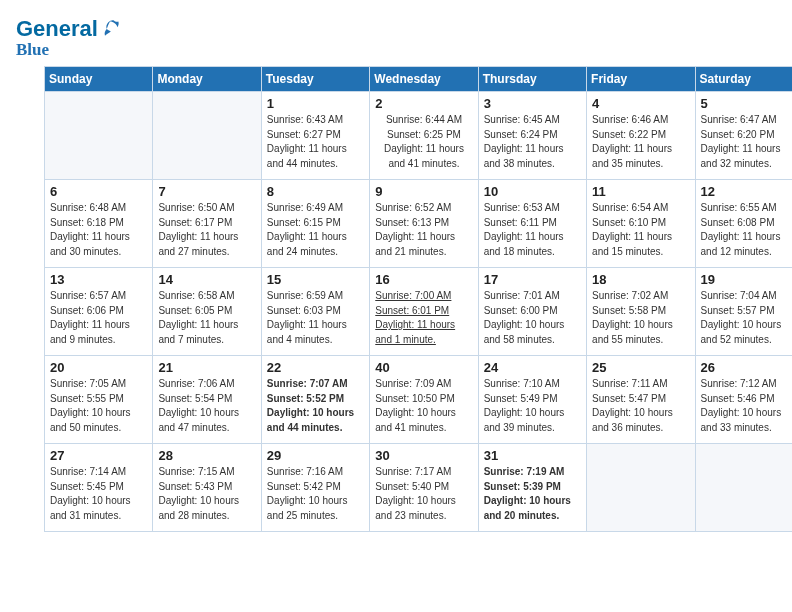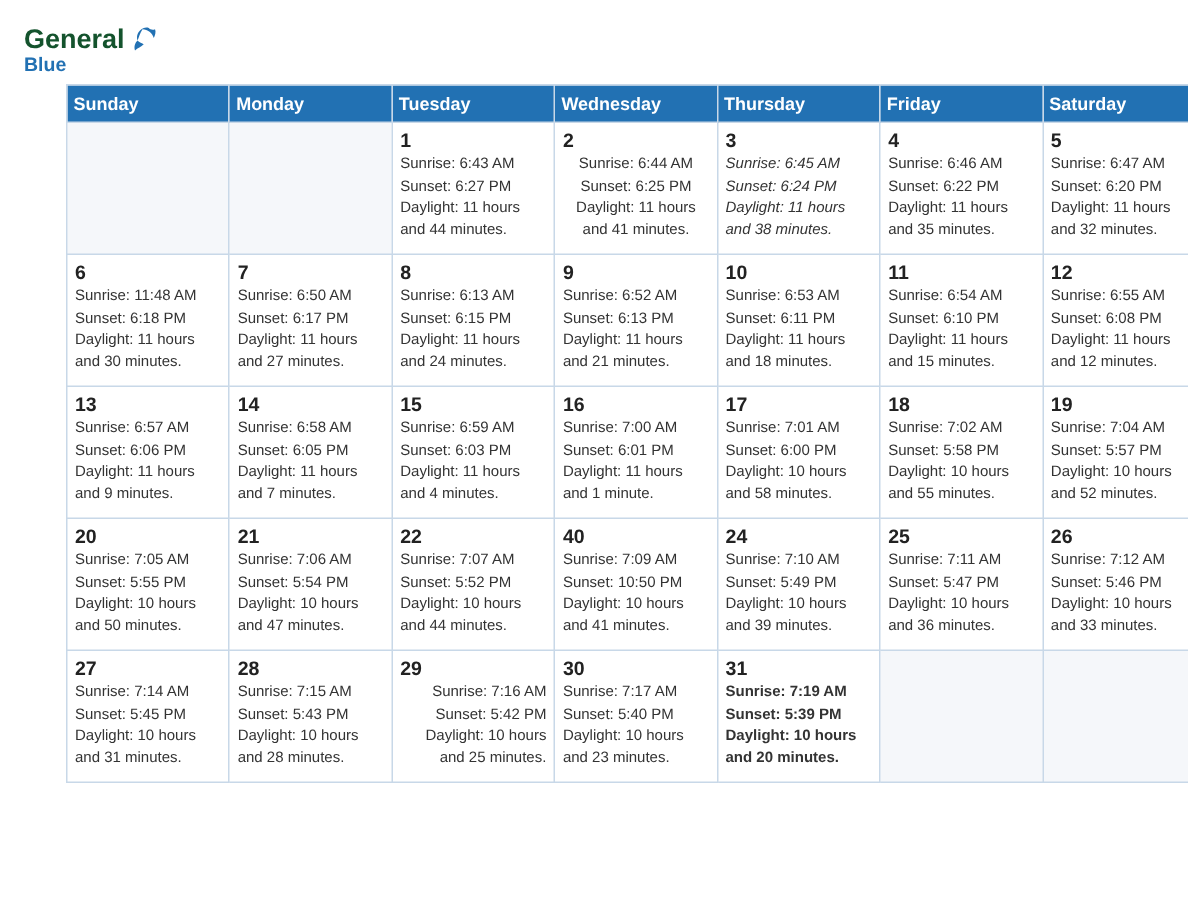--- a/index.html
+++ b/index.html
@@ -73,27 +73,27 @@
       color: #333;
       line-height: 1.45;
     }
   </style>
 </head>
 <body>
 
 <div class="header-area">
   <div class="logo">
     <div style="display:flex;align-items:center;gap:2px;">
-      <span style="font-size:18px;font-weight:bold;color:#14532d;">General</span>
+      <span style="font-size:22px;font-weight:bold;color:#0369a1;">General</span>
       <svg width="20" height="20" viewBox="0 0 24 24" style="display:inline-block;vertical-align:middle;">
         <path d="M12 3 C16 3 20 6 21 10 C22 8 23 5 22 3 C20 4 18 3 17 2 C15 1 12 2 10 4 C8 6 7 9 8 12 C9 10 10 6 12 3Z" fill="#2271b3"></path>
         <path d="M8 12 C6 14 5 17 6 20 C8 18 11 17 13 15 C11 14 9 13 8 12Z" fill="#2271b3"></path>
       </svg>
     </div>
-    <span style="font-size:13px;font-weight:bold;color:#2271b3;margin-top:-2px;">Blue</span>
+    <span style="font-size:17px;font-weight:bold;color:#2271b3;margin-top:-2px;font-family:Liberation Serif, serif;">Blue</span>
   </div>
   <div class="title-area">
     <div class="month-title"></div>
     <div class="location-title"></div>
   </div>
 </div>
 
 <table class="calendar">
   <thead>
     <tr>
@@ -117,53 +117,53 @@
 Daylight: 11 hours and 44 minutes.</div>
         </td>
         <td>
           <span class="day-number">2</span>
           <div class="day-info" style="white-space: pre-line; text-align: center;">Sunrise: 6:44 AM
 Sunset: 6:25 PM
 Daylight: 11 hours and 41 minutes.</div>
         </td>
         <td>
           <span class="day-number">3</span>
-          <div class="day-info" style="white-space: pre-line; font-style: italic;">Sunrise: 6:45 AM
+          <div class="day-info" style="white-space: pre-line;">Sunrise: 6:45 AM
 Sunset: 6:24 PM
 Daylight: 11 hours and 38 minutes.</div>
         </td>
         <td>
           <span class="day-number">4</span>
           <div class="day-info" style="white-space: pre-line;">Sunrise: 6:46 AM
 Sunset: 6:22 PM
 Daylight: 11 hours and 35 minutes.</div>
         </td>
         <td>
           <span class="day-number">5</span>
           <div class="day-info" style="white-space: pre-line;">Sunrise: 6:47 AM
 Sunset: 6:20 PM
 Daylight: 11 hours and 32 minutes.</div>
         </td>
       </tr>
       <tr>
         <td>
           <span class="day-number">6</span>
-          <div class="day-info" style="white-space: pre-line;">Sunrise: 11:48 AM
+          <div class="day-info" style="white-space: pre-line;">Sunrise: 6:48 AM
 Sunset: 6:18 PM
 Daylight: 11 hours and 30 minutes.</div>
         </td>
         <td>
           <span class="day-number">7</span>
           <div class="day-info" style="white-space: pre-line;">Sunrise: 6:50 AM
 Sunset: 6:17 PM
 Daylight: 11 hours and 27 minutes.</div>
         </td>
         <td>
           <span class="day-number">8</span>
-          <div class="day-info" style="white-space: pre-line;">Sunrise: 6:13 AM
+          <div class="day-info" style="white-space: pre-line;">Sunrise: 6:49 AM
 Sunset: 6:15 PM
 Daylight: 11 hours and 24 minutes.</div>
         </td>
         <td>
           <span class="day-number">9</span>
           <div class="day-info" style="white-space: pre-line;">Sunrise: 6:52 AM
 Sunset: 6:13 PM
 Daylight: 11 hours and 21 minutes.</div>
         </td>
         <td>
@@ -199,21 +199,21 @@
 Daylight: 11 hours and 7 minutes.</div>
         </td>
         <td>
           <span class="day-number">15</span>
           <div class="day-info" style="white-space: pre-line;">Sunrise: 6:59 AM
 Sunset: 6:03 PM
 Daylight: 11 hours and 4 minutes.</div>
         </td>
         <td>
           <span class="day-number">16</span>
-          <div class="day-info" style="white-space: pre-line;">Sunrise: 7:00 AM
+          <div class="day-info" style="white-space: pre-line; text-decoration: underline;">Sunrise: 7:00 AM
 Sunset: 6:01 PM
 Daylight: 11 hours and 1 minute.</div>
         </td>
         <td>
           <span class="day-number">17</span>
           <div class="day-info" style="white-space: pre-line;">Sunrise: 7:01 AM
 Sunset: 6:00 PM
 Daylight: 10 hours and 58 minutes.</div>
         </td>
         <td>
@@ -237,21 +237,21 @@
 Daylight: 10 hours and 50 minutes.</div>
         </td>
         <td>
           <span class="day-number">21</span>
           <div class="day-info" style="white-space: pre-line;">Sunrise: 7:06 AM
 Sunset: 5:54 PM
 Daylight: 10 hours and 47 minutes.</div>
         </td>
         <td>
           <span class="day-number">22</span>
-          <div class="day-info" style="white-space: pre-line;">Sunrise: 7:07 AM
+          <div class="day-info" style="white-space: pre-line; font-weight: bold;">Sunrise: 7:07 AM
 Sunset: 5:52 PM
 Daylight: 10 hours and 44 minutes.</div>
         </td>
         <td>
           <span class="day-number">40</span>
           <div class="day-info" style="white-space: pre-line;">Sunrise: 7:09 AM
 Sunset: 10:50 PM
 Daylight: 10 hours and 41 minutes.</div>
         </td>
         <td>
@@ -281,21 +281,21 @@
 Daylight: 10 hours and 31 minutes.</div>
         </td>
         <td>
           <span class="day-number">28</span>
           <div class="day-info" style="white-space: pre-line;">Sunrise: 7:15 AM
 Sunset: 5:43 PM
 Daylight: 10 hours and 28 minutes.</div>
         </td>
         <td>
           <span class="day-number">29</span>
-          <div class="day-info" style="white-space: pre-line; text-align: right;">Sunrise: 7:16 AM
+          <div class="day-info" style="white-space: pre-line;">Sunrise: 7:16 AM
 Sunset: 5:42 PM
 Daylight: 10 hours and 25 minutes.</div>
         </td>
         <td>
           <span class="day-number">30</span>
           <div class="day-info" style="white-space: pre-line;">Sunrise: 7:17 AM
 Sunset: 5:40 PM
 Daylight: 10 hours and 23 minutes.</div>
         </td>
         <td>

